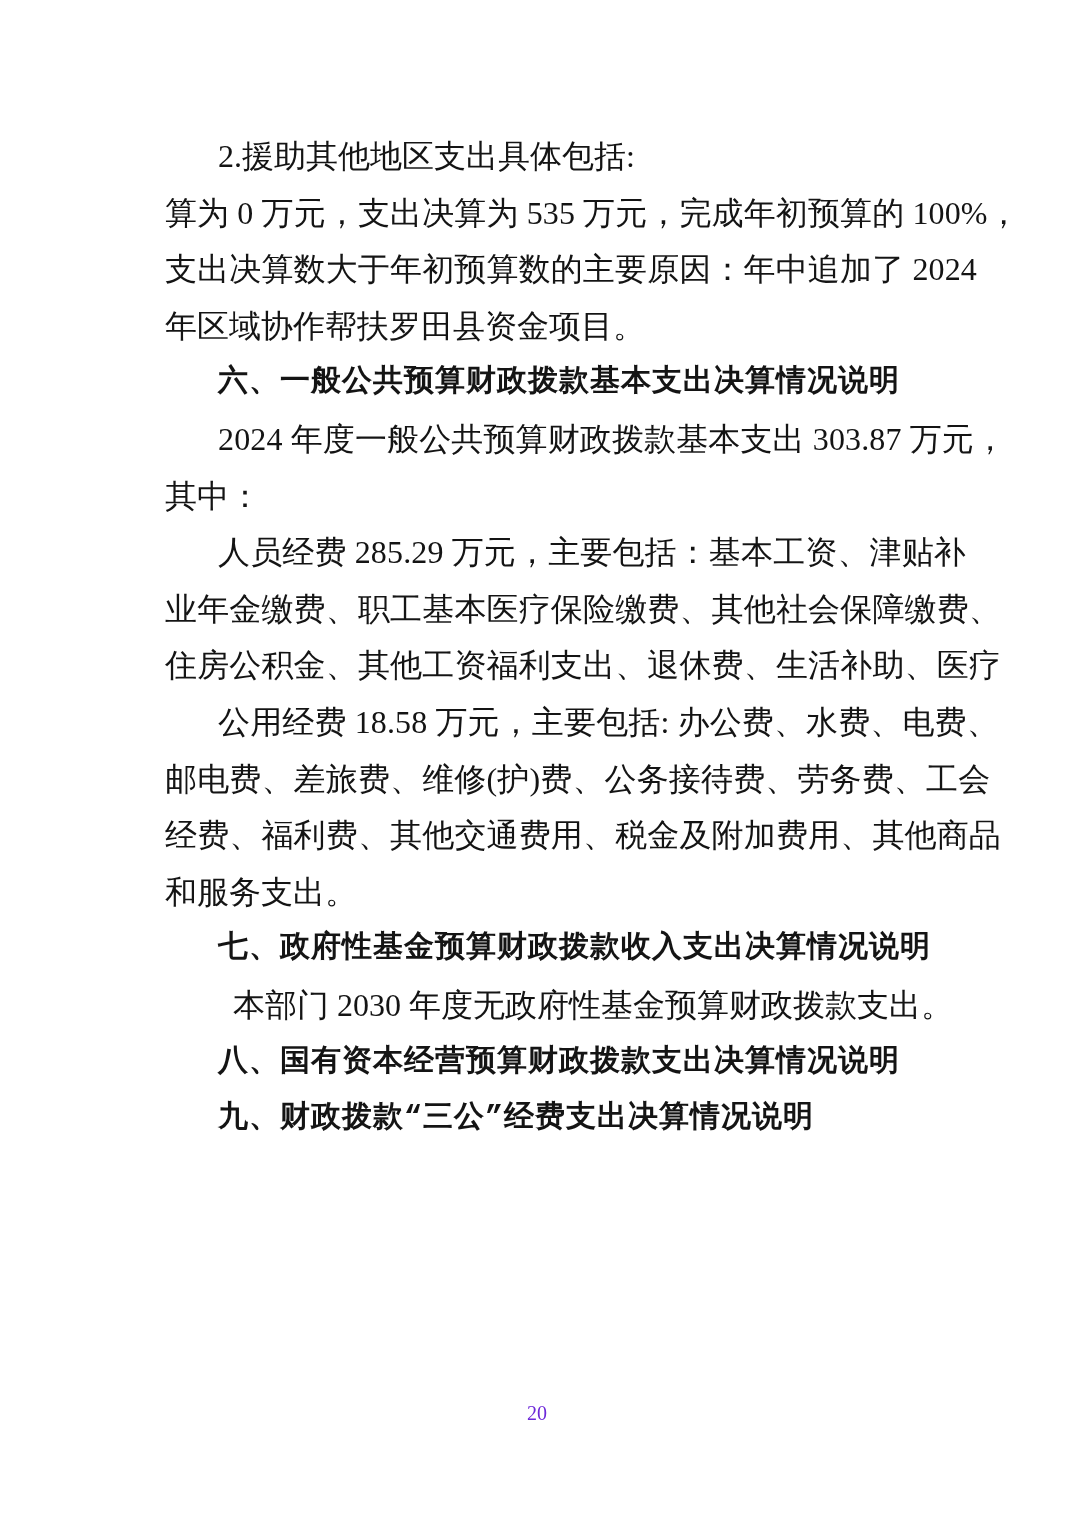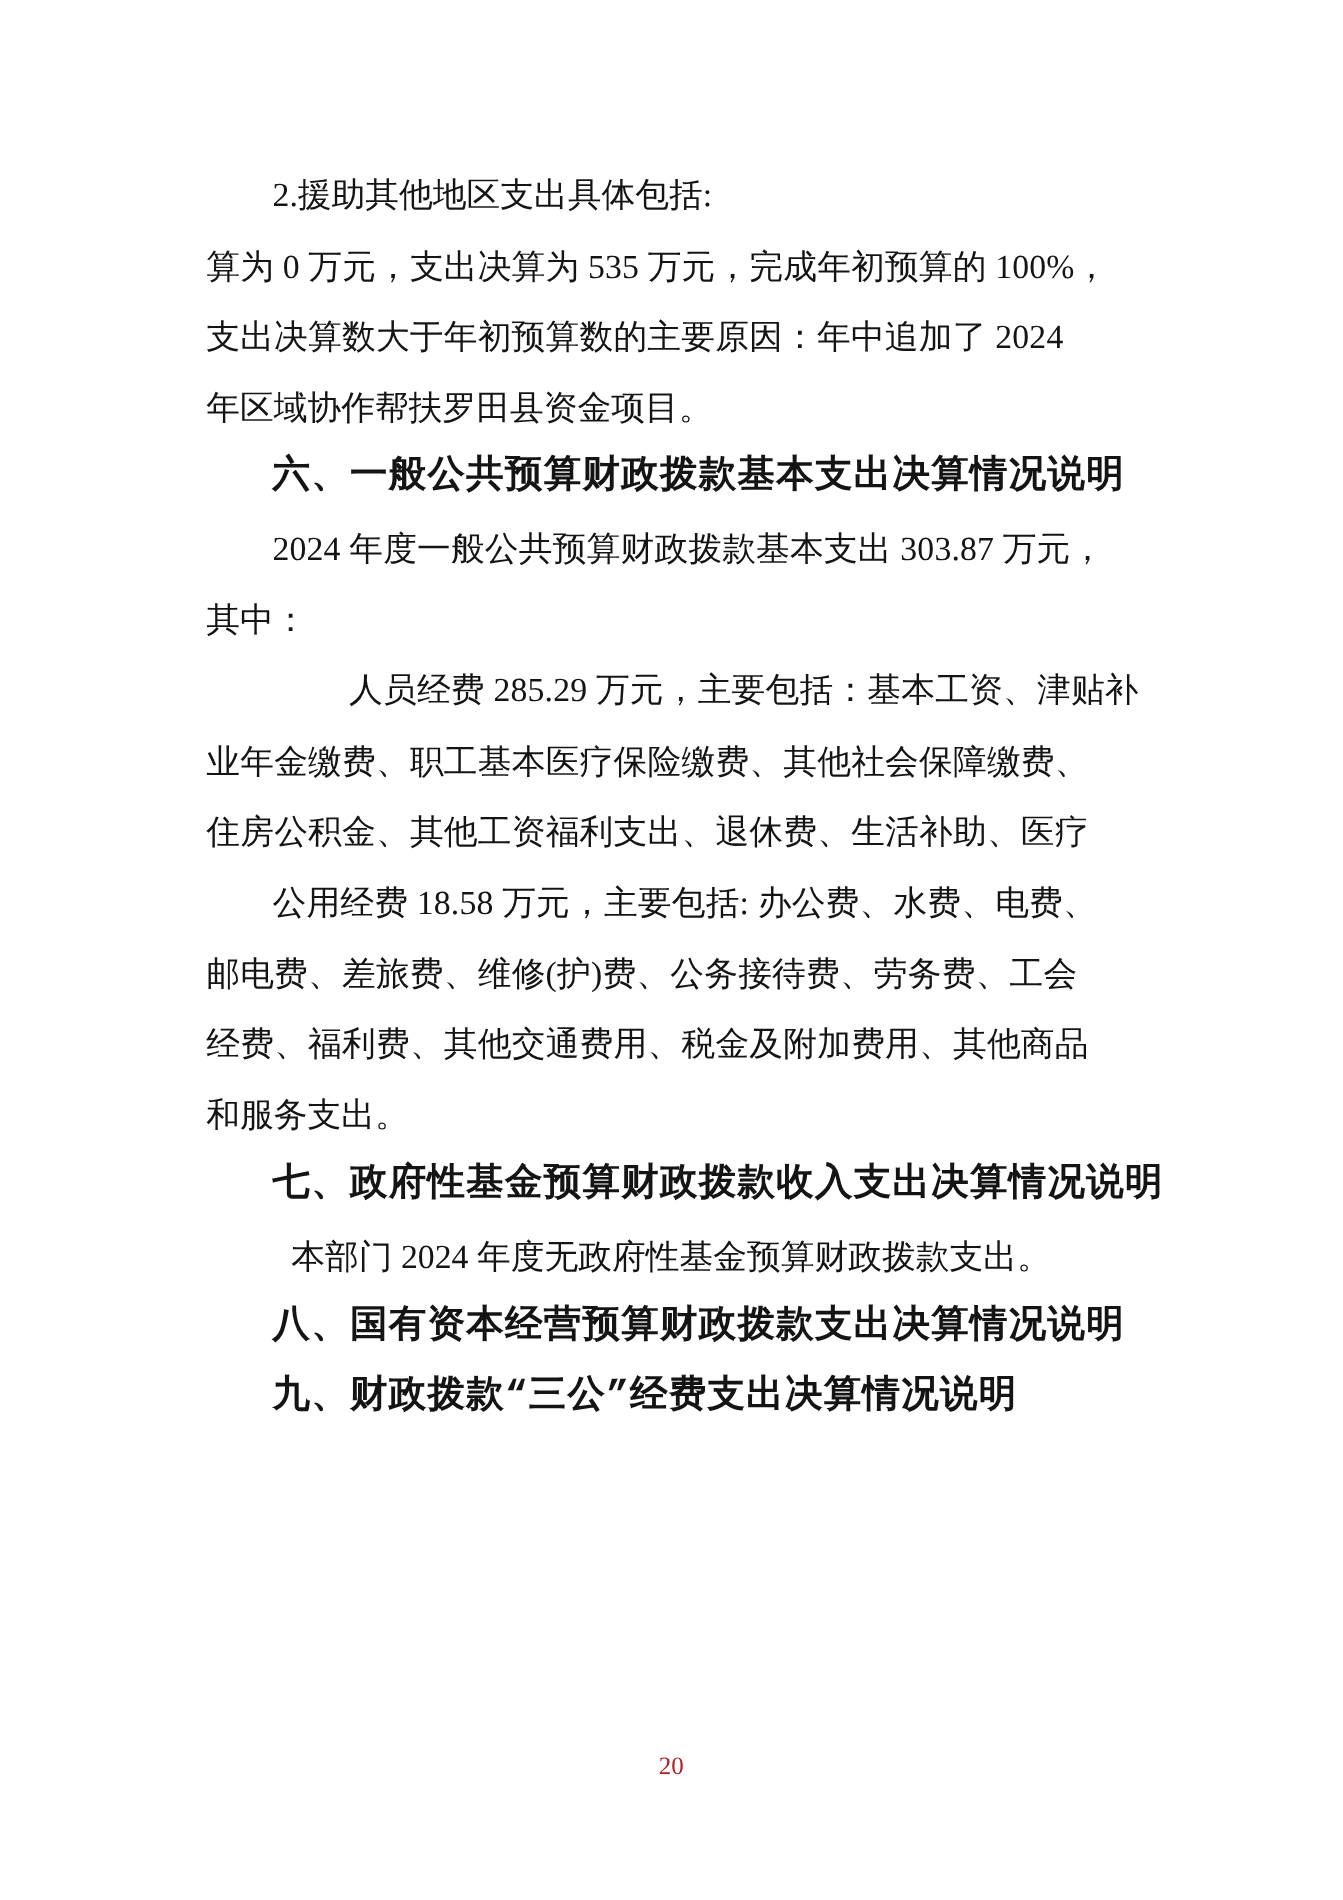--- a/index.html
+++ b/index.html
@@ -23,39 +23,39 @@
   .content {
     position: absolute;
     left: 165px;
     top: 128px;
     width: 746px;
   }
   .line {
     height: 56.6px;
     line-height: 56.6px;
     white-space: nowrap;
-    font-size: 27px;
+    font-size: 32px;
   }
   .h {
     font-family: Liberation Mono, monospace;
     font-weight: 700;
     font-size: 30px;
     letter-spacing: 1px;
   }
   .i  { padding-left: 53px; }
   .i2 { padding-left: 68px; }
   .page-number {
     position: absolute;
     top: 1398px;
     left: 0;
     width: 100%;
     text-align: center;
     font-size: 20px;
     line-height: 30px;
-    color: #b91c1c;
+    color: #6d28d9;
   }
 </style>
 </head>
 <body>
 
 <div class="page">
   <div class="content">
     <div class="line i">2.援助其他地区支出具体包括:</div>
     <div class="line j" style="letter-spacing: 0.117647px;">算为 0 万元，支出决算为 535 万元，完成年初预算的 100%，</div>
     <div class="line j" style="letter-spacing: 0.142857px;">支出决算数大于年初预算数的主要原因：年中追加了 2024</div>
@@ -64,18 +64,18 @@
     <div class="line i j" style="letter-spacing: 0.125px;">2024 年度一般公共预算财政拨款基本支出 303.87 万元，</div>
     <div class="line">其中：</div>
     <div class="line i j" style="letter-spacing: 0.142857px; text-align: right;">人员经费 285.29 万元，主要包括：基本工资、津贴补</div>
     <div class="line j" style="letter-spacing: 0.153846px;">业年金缴费、职工基本医疗保险缴费、其他社会保障缴费、</div>
     <div class="line j" style="letter-spacing: 0.153846px;">住房公积金、其他工资福利支出、退休费、生活补助、医疗</div>
     <div class="line i j" style="letter-spacing: 0.133333px;">公用经费 18.58 万元，主要包括: 办公费、水费、电费、</div>
     <div class="line j" style="letter-spacing: 0.148148px;">邮电费、差旅费、维修(护)费、公务接待费、劳务费、工会</div>
     <div class="line j" style="letter-spacing: 0.153846px;">经费、福利费、其他交通费用、税金及附加费用、其他商品</div>
     <div class="line">和服务支出。</div>
     <div class="line h i">七、政府性基金预算财政拨款收入支出决算情况说明</div>
-    <div class="line i2">本部门 2024 年度无政府性基金预算财政拨款支出。</div>
+    <div class="line i2">本部门 2030 年度无政府性基金预算财政拨款支出。</div>
     <div class="line h i">八、国有资本经营预算财政拨款支出决算情况说明</div>
     <div class="line h i">九、财政拨款“三公”经费支出决算情况说明</div>
   </div>
   <div class="page-number">20</div>
 </div>
 
 </body></html>

